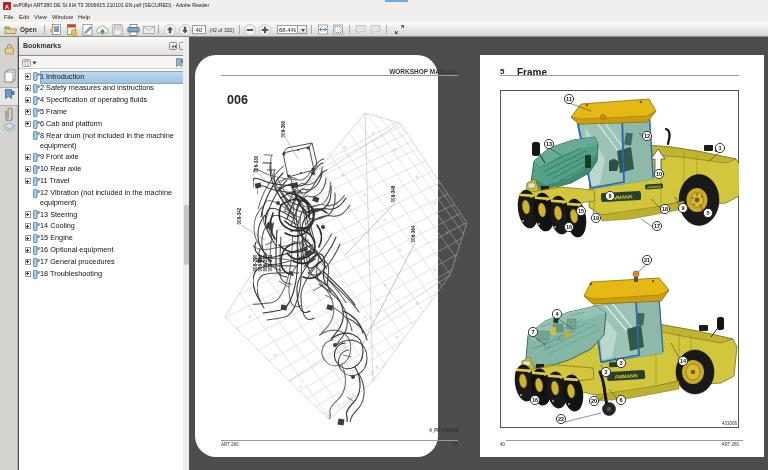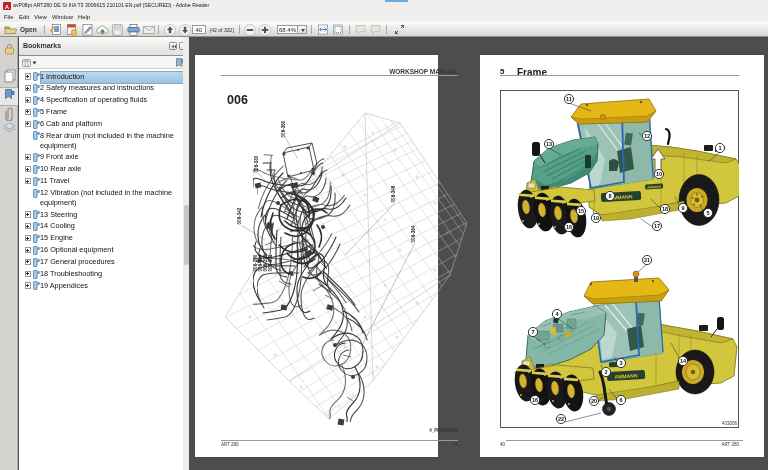--- a/index.html
+++ b/index.html
@@ -35,21 +35,21 @@
 .bi .ex { position:absolute; left:5.5px; top:1.5px; width:6.5px; height:6.5px; border:1px solid #9a9a9a; background:#fcfcfc; }
 .bi .ex:before { content:""; position:absolute; left:0.8px; top:1.8px; width:3px; height:1px; background:#333; }
 .bi .ex:after { content:""; position:absolute; left:1.8px; top:0.8px; width:1px; height:3px; background:#333; }
 .bi .bm { position:absolute; left:14px; top:0.5px; width:7px; height:9px; }
 .bi.sel:before { content:""; position:absolute; left:21px; top:-0.5px; width:145px; height:10.5px; background:linear-gradient(#bdd9ef,#9cc3e2); border:1px solid #7fa8c8; }
 .bi.sel .tx { position:relative; }
 .bi.ul .tx { text-decoration:underline; }
 
 #doc { position:absolute; top:0; left:190px; width:578px; height:433px; background:#4d4d4d; }
 .page { position:absolute; top:18px; width:284px; height:402px; background:#fff; }
-#pageL { left:5px; width:243px; }
+#pageL { left:5px; width:243px;border-radius:21px; }
 #pageR { left:290px; }
 .phdr-rule { position:absolute; top:19.5px; left:26px; width:237px; height:1px; background:#999; }
 #wm { position:absolute; top:13px; left:26px; width:237px; text-align:right; font-size:6.5px; font-weight:bold; color:#3a3a3a; }
 #n006 { position:absolute; top:37.5px; left:32px; font-size:12.5px; font-weight:bold; color:#222; }
 .pftr-rule { position:absolute; top:385px; left:26px; width:237px; height:1px; background:#999; }
 .ftxt { position:absolute; top:387px; font-size:4.5px; color:#333; }
 #figcode { position:absolute; top:372.5px; left:26px; width:237px; text-align:right; font-size:4.5px; font-weight:bold; color:#333; }
 #fr5 { position:absolute; top:11.5px; left:20px; font-size:8px; font-weight:bold; color:#222; }
 #frF { position:absolute; top:11.5px; left:37px; font-size:10px; font-weight:bold; color:#222; }
 #pageR .phdr-rule { left:20px; width:239px; }
@@ -281,24 +281,20 @@
               <rect x="4.3" y="1.2" width="2.4" height="2.6" fill="#5e93c2"></rect>
             </svg><span class="tx">16 Optional equipment</span></div>
         <div class="bi"><span class="ex"></span><svg class="bm" width="7" height="9" viewBox="0 0 7 9">
               <rect x="0.5" y="0.5" width="3.6" height="8" rx="0.7" fill="#a8cce8" stroke="#4a7aaa" stroke-width="0.8"></rect>
               <rect x="4.3" y="1.2" width="2.4" height="2.6" fill="#5e93c2"></rect>
             </svg><span class="tx">17 General procedures</span></div>
         <div class="bi"><span class="ex"></span><svg class="bm" width="7" height="9" viewBox="0 0 7 9">
               <rect x="0.5" y="0.5" width="3.6" height="8" rx="0.7" fill="#a8cce8" stroke="#4a7aaa" stroke-width="0.8"></rect>
               <rect x="4.3" y="1.2" width="2.4" height="2.6" fill="#5e93c2"></rect>
             </svg><span class="tx">18 Troubleshooting</span></div>
-        <div class="bi"><span class="ex"></span><svg class="bm" width="7" height="9" viewBox="0 0 7 9">
-              <rect x="0.5" y="0.5" width="3.6" height="8" rx="0.7" fill="#a8cce8" stroke="#4a7aaa" stroke-width="0.8"></rect>
-              <rect x="4.3" y="1.2" width="2.4" height="2.6" fill="#5e93c2"></rect>
-            </svg><span class="tx">19 Appendices</span></div>
       </div>
       <div id="pscroll"></div>
       <div id="pthumb"></div>
     </div>
     <div id="doc">
       <div class="page" id="pageL">
         <div id="wm">WORKSHOP MANUAL</div>
         <div class="phdr-rule"></div>
         <div id="n006">006</div>
         <svg id="wire" style="position:absolute;left:0;top:0" width="283" height="402" viewBox="0 0 283 402">

